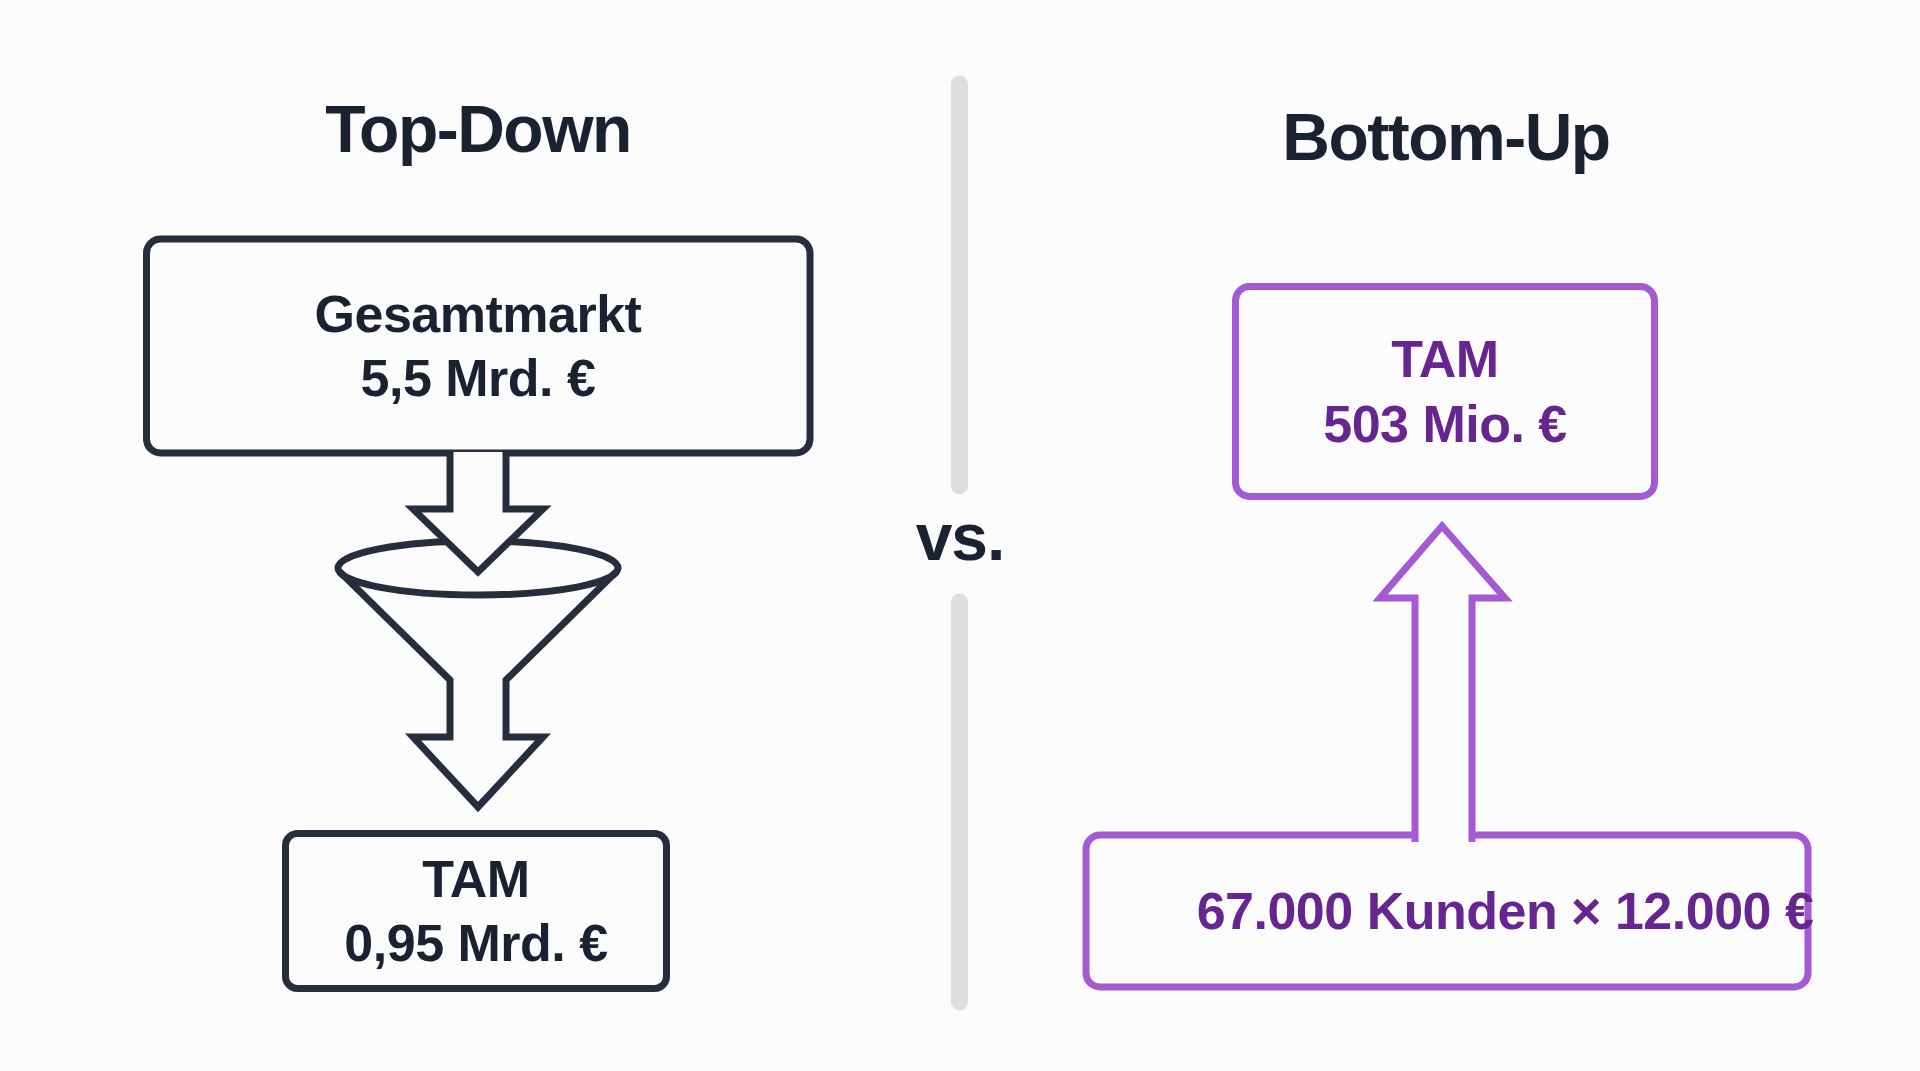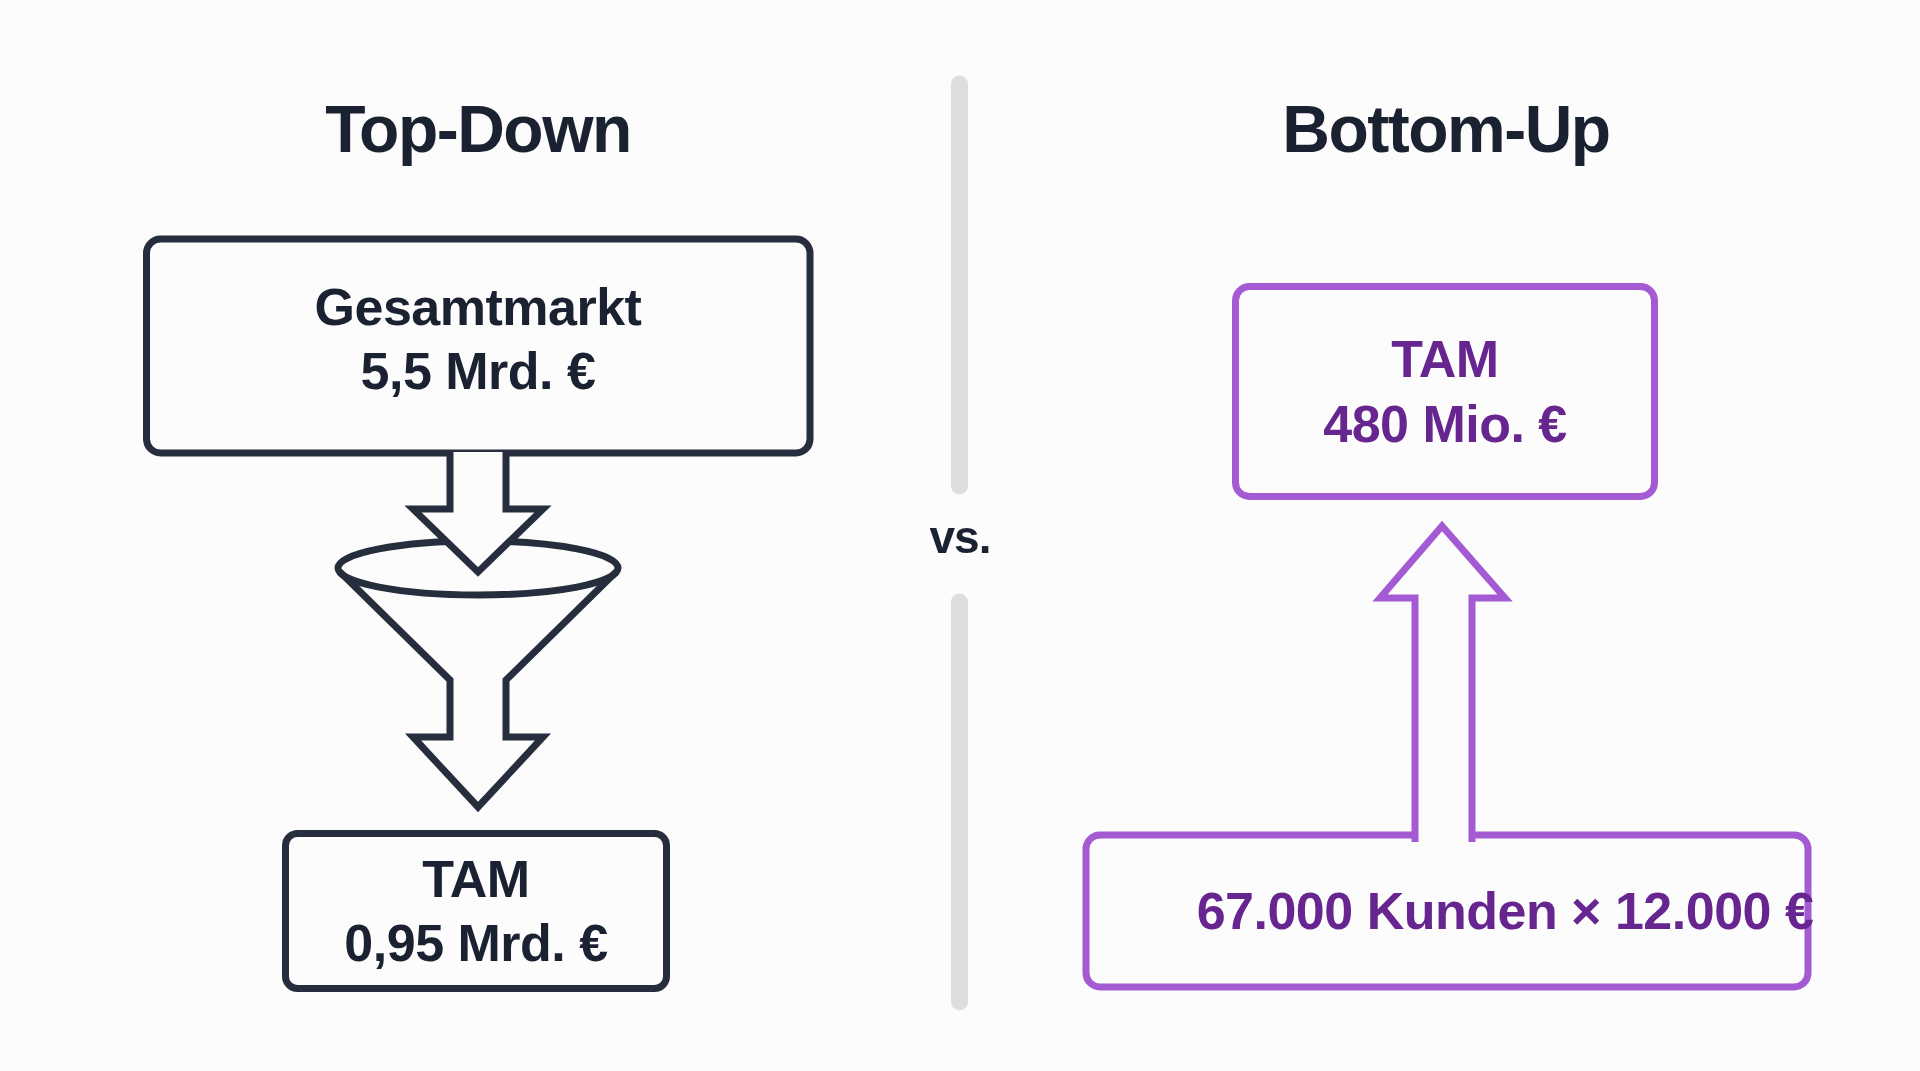--- a/index.html
+++ b/index.html
@@ -60,21 +60,21 @@
   }
   .box-text {
     font-size: 52px;
     font-weight: 700;
     letter-spacing: -0.5px;
     line-height: 1.24;
   }
   .box-text.dark { color: var(--dark-text, #1a2130); }
   .box-text.purple { color: var(--purple-text, #672590); }
   .vs-text {
-    font-size: 46px;
+    font-size: 66px;
     font-weight: 700;
     letter-spacing: -1px;
     color: var(--dark-text, #1a2130);
     line-height: 1.0;
   }
 </style>
 </head>
 <body>
 
 <div class="canvas">
@@ -96,36 +96,36 @@
 
     <rect class="purple-shape filled" x="1235.5" y="286.5" width="419" height="210" rx="14"></rect>
 
     <rect class="purple-shape filled" x="1086" y="835" width="722" height="152" rx="14"></rect>
 
     <path class="purple-shape filled" d="M 1415 842 L 1415 598 L 1380 598 L 1442 526 L 1505 598 L 1472 598 L 1472 842"></path>
   </svg>
 
   <div class="txt column-title" style="left:146px; top:94px; width:664px; height:70px;">Top-Down</div>
 
-  <div class="txt column-title" style="left:1083px; top:94px; width:726px; height:70px;">Bottom-Up</div>
+  <div class="txt column-title" style="left:1083px; top:102px; width:726px; height:70px;">Bottom-Up</div>
 
   <div class="txt vs-text" style="left:896px; top:501px; width:128px; height:72px;">vs.</div>
 
-  <div class="txt box-text dark" style="left:146px; top:232px; width:664px; height:214px;">
+  <div class="txt box-text dark" style="left:146px; top:239px; width:664px; height:214px;">
     <span>Gesamtmarkt</span>
     <span>5,5 Mrd. €</span>
   </div>
 
   <div class="txt box-text dark" style="left:285px; top:833px; width:382px; height:156px;">
     <span>TAM</span>
     <span>0,95 Mrd. €</span>
   </div>
 
   <div class="txt box-text purple" style="left:1235px; top:286px; width:420px; height:211px;">
     <span>TAM</span>
-    <span>480 Mio. €</span>
+    <span>503 Mio. €</span>
   </div>
 
   <div class="txt box-text purple" style="left:1144px; top:835px; width:722px; height:152px;">
     <span>67.000 Kunden × 12.000 €</span>
   </div>
 
 </div>
 
 </body></html>

